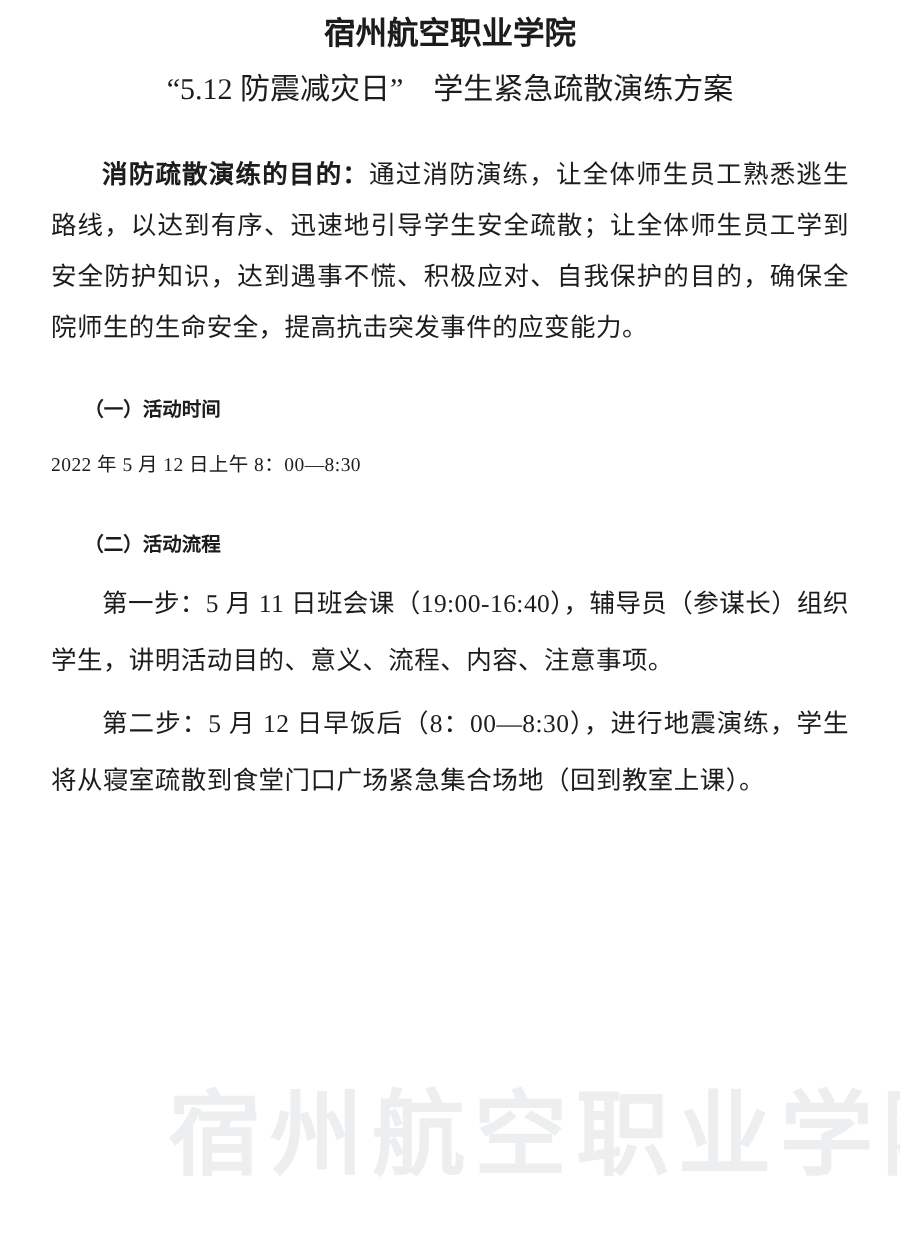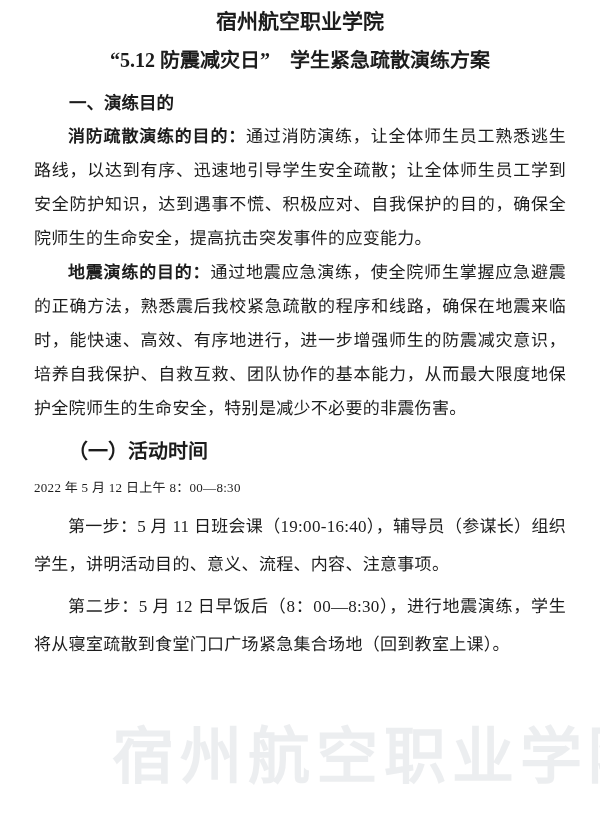--- a/index.html
+++ b/index.html
@@ -35,24 +35,24 @@
     padding: 6px 34px 0 34px;
   }
   .doc-title {
     margin: 2px 0 10px 0;
     text-align: center;
     font-size: 21px;
     font-weight: bold;
     line-height: 28px;
   }
   .doc-subtitle {
-    margin: 0 0 12px 0;
+    margin: 0 0 26px 0;
     text-align: center;
     font-size: 20px;
-    font-weight: bold;
+    font-weight: normal;
     line-height: 28px;
   }
   .para {
     margin: 0;
     font-size: 17px;
     line-height: 34px;
     text-align: justify;
     text-indent: 2em;
     letter-spacing: 0.3px;
   }
@@ -60,22 +60,22 @@
     font-weight: bold;
   }
   .heading1 {
     margin: 0;
     font-size: 17.5px;
     line-height: 34px;
     font-weight: bold;
     text-indent: 2em;
   }
   .heading2 {
-    margin: 10px 0 6px 0;
-    font-size: 20px;
+    margin: 22px 0 6px 0;
+    font-size: 13px;
     line-height: 30px;
     font-weight: bold;
     text-indent: 1.7em;
   }
   .time-line {
     margin: 0;
     font-size: 13px;
     line-height: 32px;
     text-indent: 0;
     letter-spacing: 0.3px;
@@ -99,30 +99,29 @@
 
   <div class="watermark">宿州航空职业学院</div>
 
   <div class="content">
 
     <h1 class="doc-title">宿州航空职业学院</h1>
 
     <h2 class="doc-subtitle">“5.12 防震减灾日”　学生紧急疏散演练方案</h2>
 
 
-    <h3 class="heading1">一、演练目的</h3>
 
     <p class="para"><span class="lead">消防疏散演练的目的：</span><span>通过消防演练，让全体师生员工熟悉逃生路线，以达到有序、迅速地引导学生安全疏散；让全体师生员工学到安全防护知识，达到遇事不慌、积极应对、自我保护的目的，确保全院师生的生命安全，提高抗击突发事件的应变能力。</span></p>
 
-    <p class="para"><span class="lead">地震演练的目的：</span><span>通过地震应急演练，使全院师生掌握应急避震的正确方法，熟悉震后我校紧急疏散的程序和线路，确保在地震来临时，能快速、高效、有序地进行，进一步增强师生的防震减灾意识，培养自我保护、自救互救、团队协作的基本能力，从而最大限度地保护全院师生的生命安全，特别是减少不必要的非震伤害。</span></p>
 
 
     <h4 class="heading2">（一）活动时间</h4>
 
     <p class="time-line">2022 年 5 月 12 日上午 8：00—8:30</p>
 
+    <h4 class="heading2">（二）活动流程</h4>
 
     <p class="step-para"><span class="lead">第一步：</span><span>5 月 11 日班会课（19:00-16:40），辅导员（参谋长）组织学生，讲明活动目的、意义、流程、内容、注意事项。</span></p>
 
     <p class="step-para"><span class="lead">第二步：</span><span>5 月 12 日早饭后（8：00—8:30），进行地震演练，学生将从寝室疏散到食堂门口广场紧急集合场地（回到教室上课）。</span></p>
 
   </div>
 </div>
 
 </body></html>

